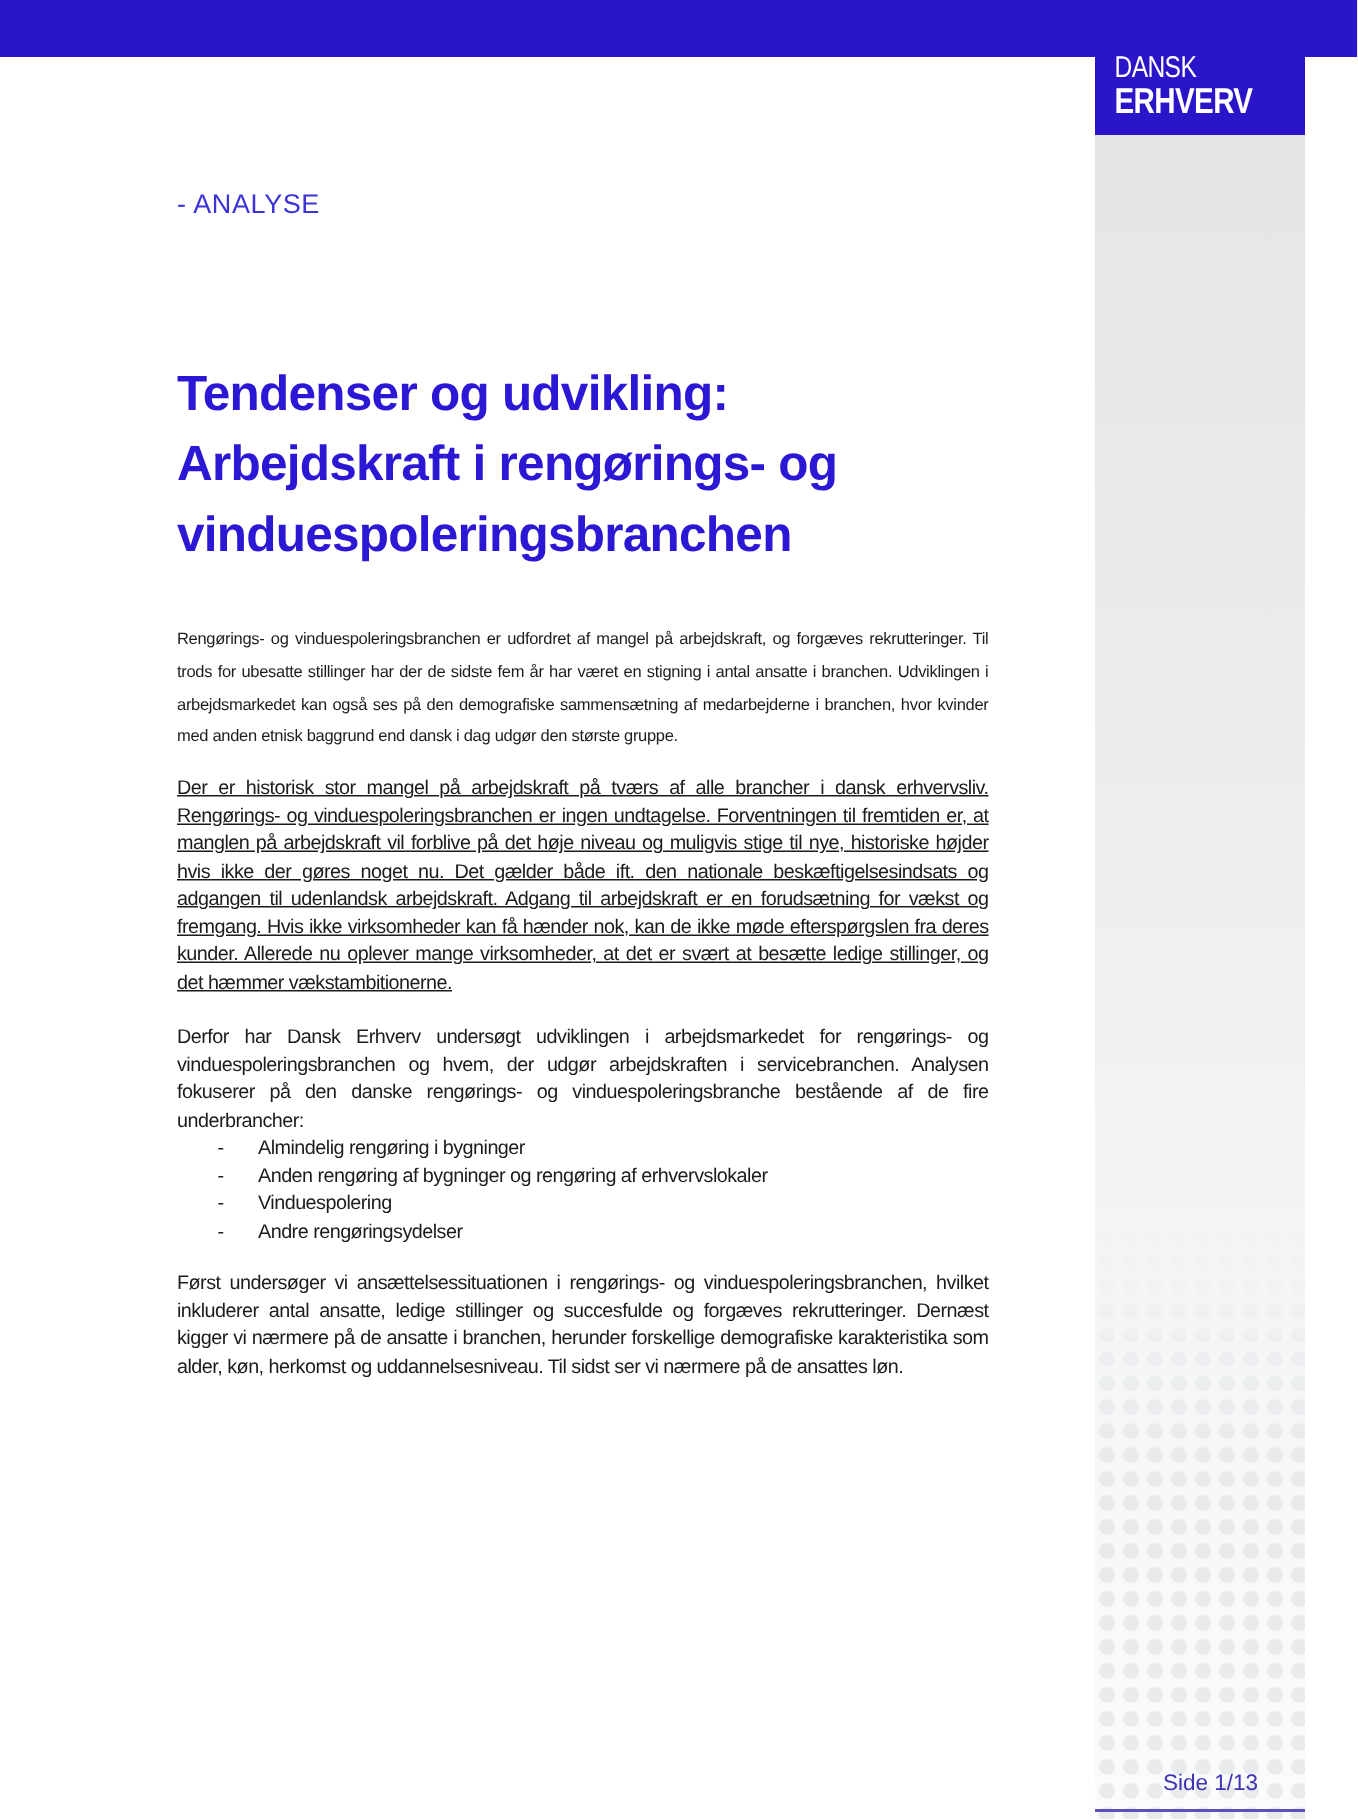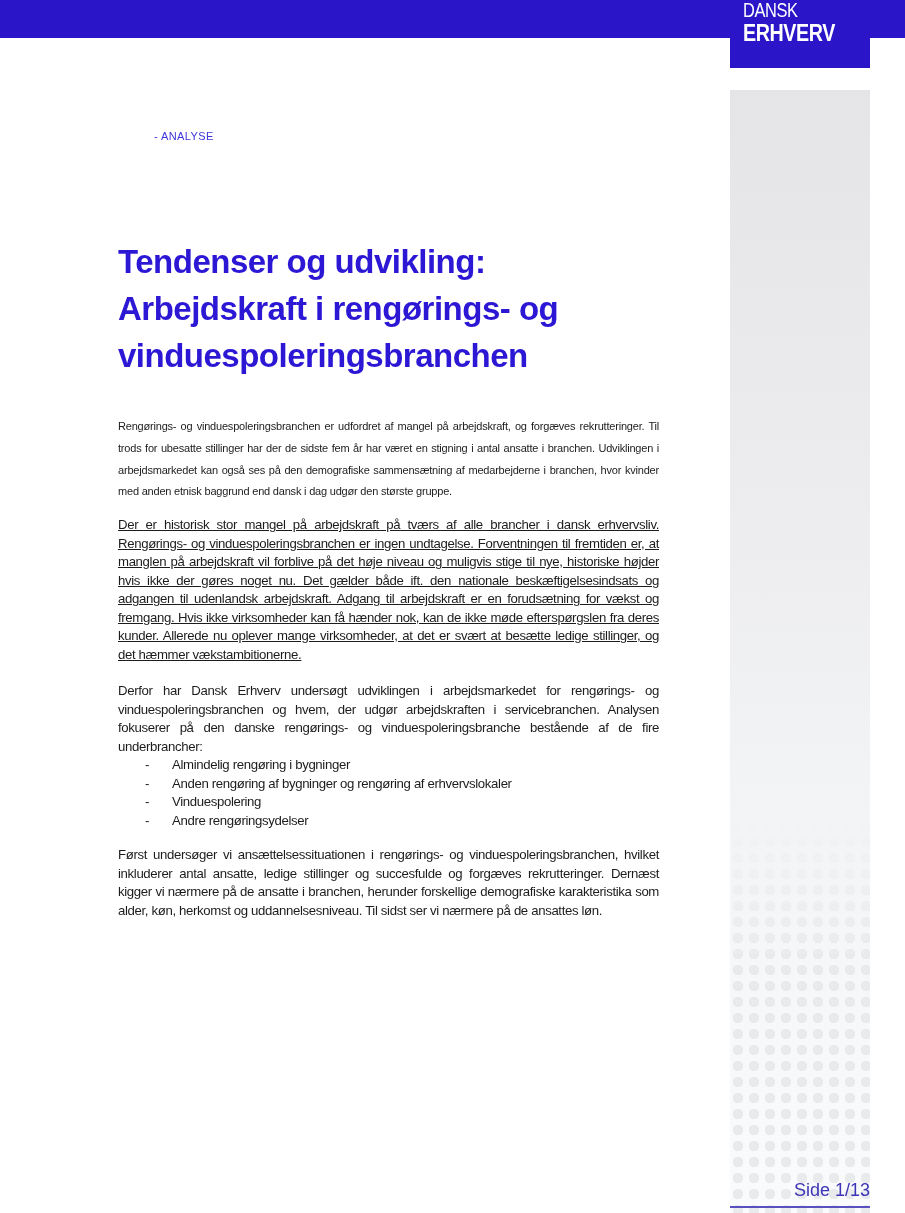--- a/index.html
+++ b/index.html
@@ -24,23 +24,23 @@
   }
   
   .topbar{
     position:absolute;left:0;top:0;
     width:905px;height:38px;
     background:var(--brand-blue);
   }
   
   .logo-box{
     position:absolute;left:730px;top:0;
-    width:140px;height:68px;
+    width:140px;height:90px;
     background:var(--brand-blue);
-    display:flex;flex-direction:column;
+    display:flex;flex-direction:column;justify-content:flex-end;
     padding:0 0 10px 13px;
   }
   .logo-line{
     color:#ffffff;
     line-height:1.0;
     letter-spacing:-0.5px;
     transform:scaleX(0.82);
     transform-origin:left center;
     white-space:nowrap;
   }
@@ -56,45 +56,44 @@
     position:absolute;left:0;right:0;bottom:0;height:395px;
     background-image:radial-gradient(circle at 8px 8px,var(--dot-color) 5px,rgba(0,0,0,0) 5.5px);
     background-size:16px 16px;
     -webkit-mask-image:linear-gradient(to bottom,rgba(0,0,0,0) 0,#000 140px);
             mask-image:linear-gradient(to bottom,rgba(0,0,0,0) 0,#000 140px);
   }
   
   .footer-page{
     position:absolute;left:730px;top:1180px;
     width:140px;
-    text-align:right;
+    text-align:center;
     padding-left:14px;
-    font-size:18px;
+    font-size:15px;
     color:var(--footer-blue);
     z-index:2;
   }
   .footer-rule{
     position:absolute;left:730px;top:1206px;
     width:140px;height:2px;
     background:var(--footer-line);
     z-index:2;
   }
   
   .content{
     position:absolute;left:118px;top:0;
     width:541px;
     color:var(--text-color);
   }
   .kicker{
     margin-top:129px;
-    font-size:11px;
+    font-size:18px;
     line-height:15px;
     letter-spacing:0.4px;
     color:var(--kicker-blue);
-    margin-left:36px;
   }
   h1.title{
     margin-top:94px;
     font-size:33px;
     line-height:47px;
     font-weight:700;
     letter-spacing:-0.5px;
     color:var(--title-blue);
     white-space:pre-line;
   }

